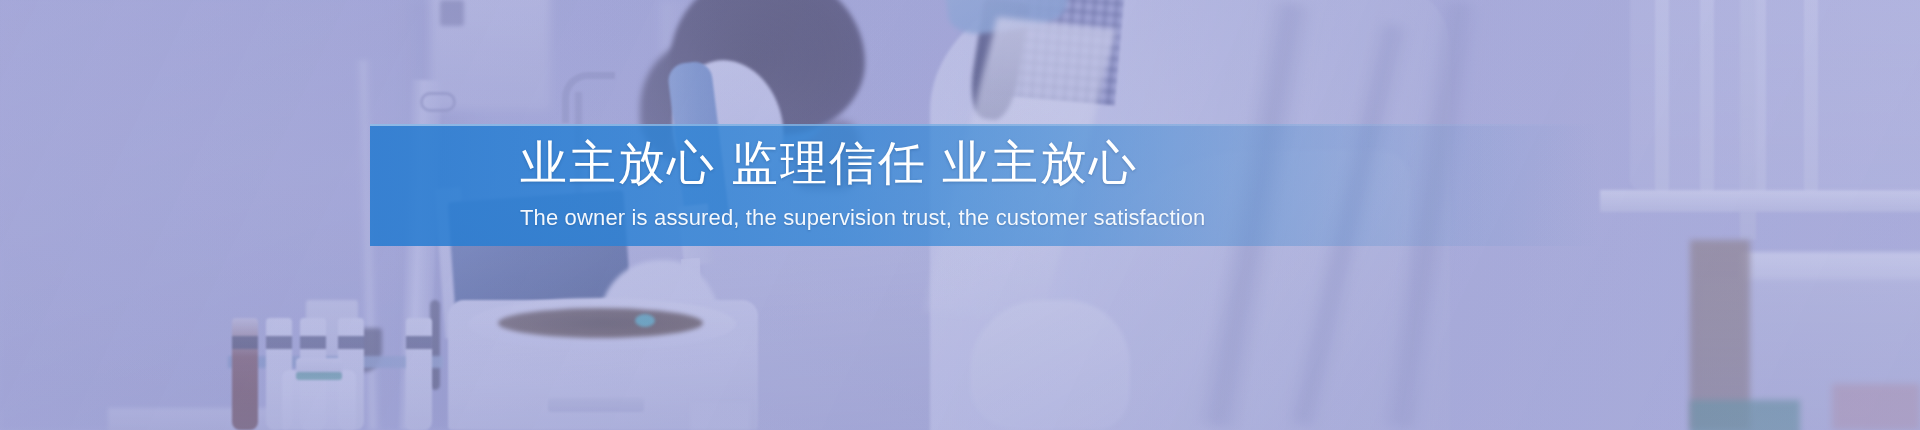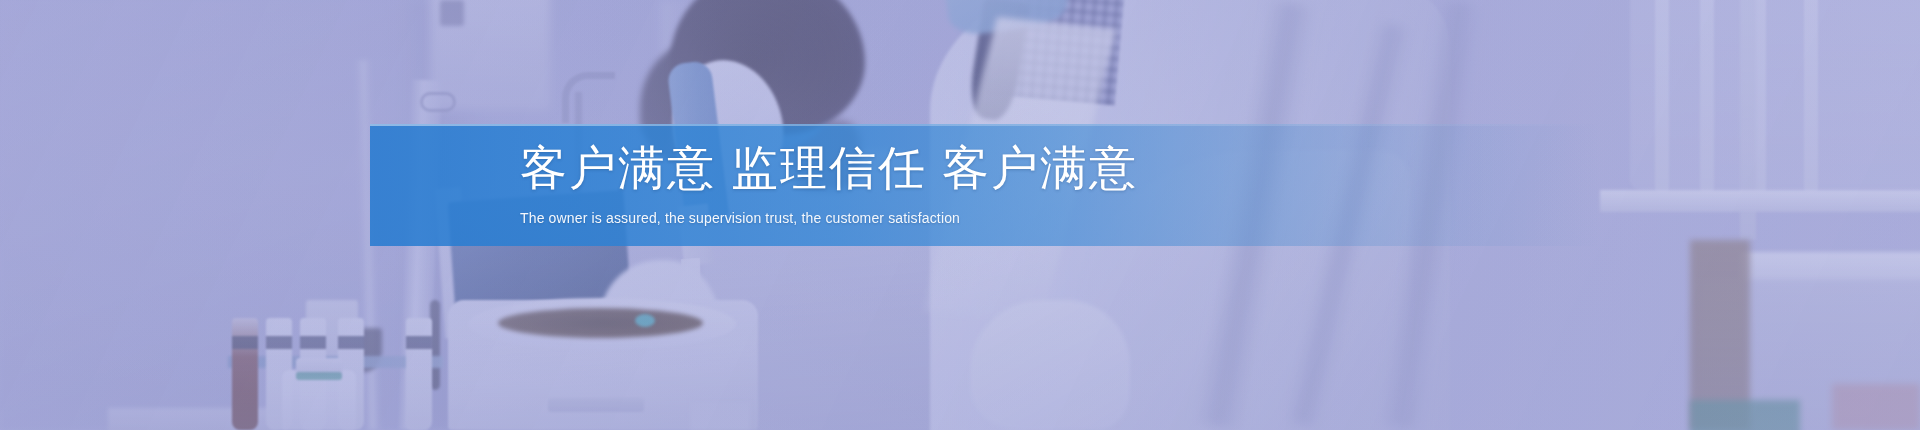--- a/index.html
+++ b/index.html
@@ -621,21 +621,21 @@
     line-height: 1.04;
     letter-spacing: 2px;
     font-weight: 400;
     white-space: nowrap;
     text-shadow: 0 1px 3px rgba(20,60,110,.30);
   }
 
   .slogan-en {
     margin-top: 17px;
     color: #f4f8fd;
-    font-size: 14px;
+    font-size: 22px;
     line-height: 1.2;
     letter-spacing: .15px;
     font-weight: 400;
     white-space: nowrap;
     text-shadow: 0 1px 2px rgba(20,60,110,.28);
   }
 </style>
 </head>
 <body>
 
@@ -725,17 +725,17 @@
 
     <div class="photo-haze"></div>
     <div class="photo-tint"></div>
     <div class="photo-lift"></div>
   </div>
 
   <div class="slogan-bar"></div>
   <div class="slogan-bar-topline"></div>
 
   <div class="slogan-text-wrap">
-    <div class="slogan-cn">客户满意 监理信任  客户满意</div>
+    <div class="slogan-cn">业主放心 监理信任  业主放心</div>
     <div class="slogan-en">The owner is assured, the supervision trust, the customer satisfaction</div>
   </div>
 
 </div>
 
 </body></html>

